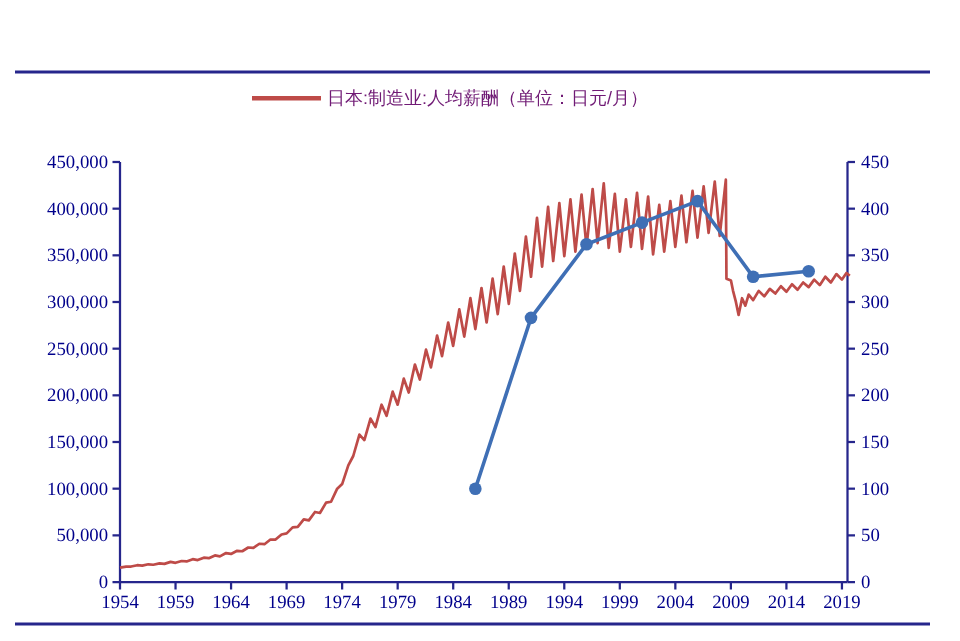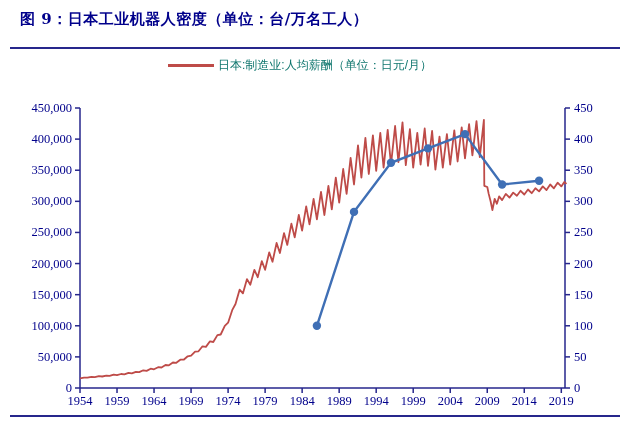--- a/index.html
+++ b/index.html
@@ -15,24 +15,23 @@
   .legend-swatch{position:relative;width:46px;height:14px;margin-right:4px;flex:0 0 auto;}
   .legend-line{position:absolute;left:0;top:6px;width:46px;height:3px;}
   .legend-dot{position:absolute;left:19px;top:3px;width:9px;height:9px;border-radius:50%;}
   #chart{position:absolute;left:0;top:0;}
   text{font-family:"Liberation Serif","DejaVu Serif",serif;}
 </style>
 </head>
 <body>
 
 <div id="page">
-  <div id="fig-title" style="color: rgb(0, 0, 139);">图 9：日本工业机器人密度（单位：台/万名工人）</div>
   <div id="top-rule" class="rule" style="background: rgb(38, 38, 140);"></div>
 
-  <div id="legend" style="color: #0f766e;">
+  <div id="legend" style="color: #701a75;">
     <div class="legend-row">
       <span class="legend-swatch">
         <span class="legend-line" id="wage-swatch-line" style="background: rgb(190, 75, 72);"></span>
       </span>
       <span>日本:制造业:人均薪酬（单位：日元/月）</span>
     </div>
   </div>
 
   <svg id="chart" width="640" height="427">
       <g>

